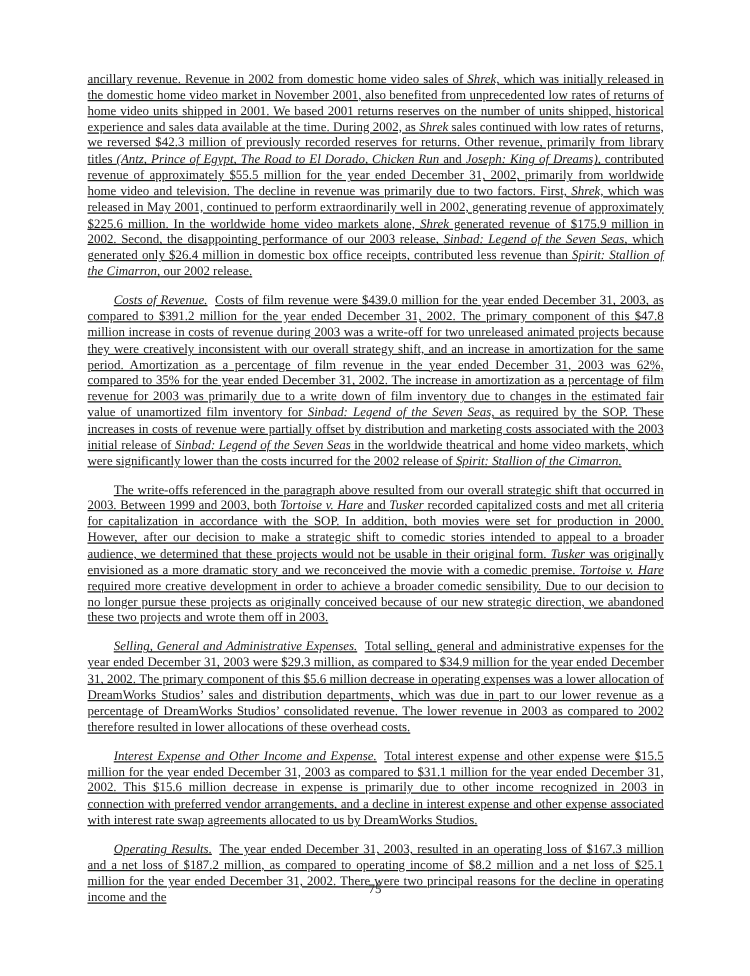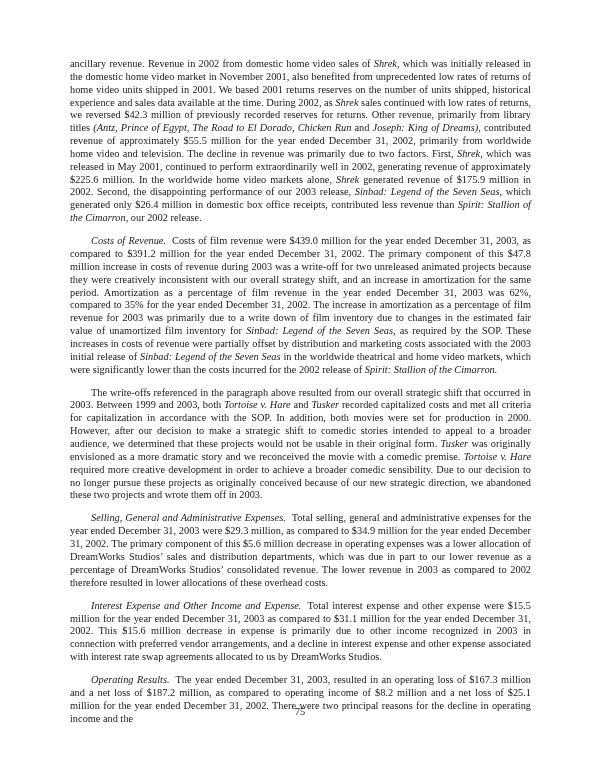--- a/index.html
+++ b/index.html
@@ -6,20 +6,21 @@
     body { width: 600px; height: 781px; position: relative; overflow: hidden; }
     .page {
       position: absolute;
       left: 70px;
       top: 58px;
       width: 461px;
       font-family: "Liberation Serif", "DejaVu Serif", serif;
       font-size: 10.35px;
       line-height: 12.85px;
       color: #1a1a1a;
+      text-decoration: underline;
     }
     .para {
       margin: 0 0 10.2px 0;
       text-align: justify;
       hyphens: none;
     }
     .para.indent { text-indent: 21px; }
     .para .h { font-style: italic; }
     .para .h + .sp { display: inline-block; width: 6px; }
     i { font-style: italic; }

